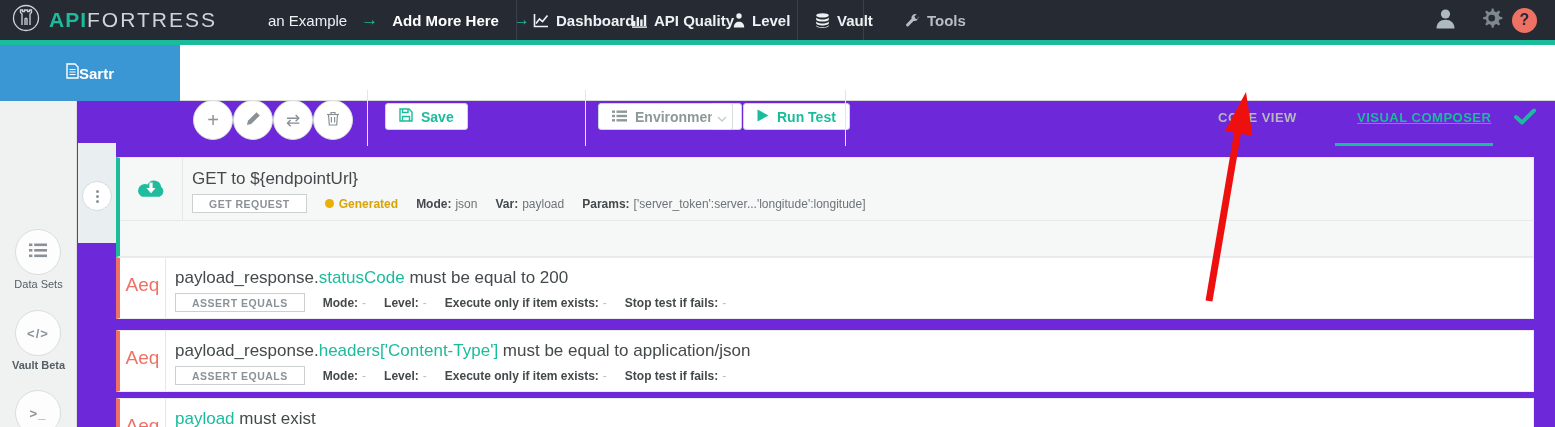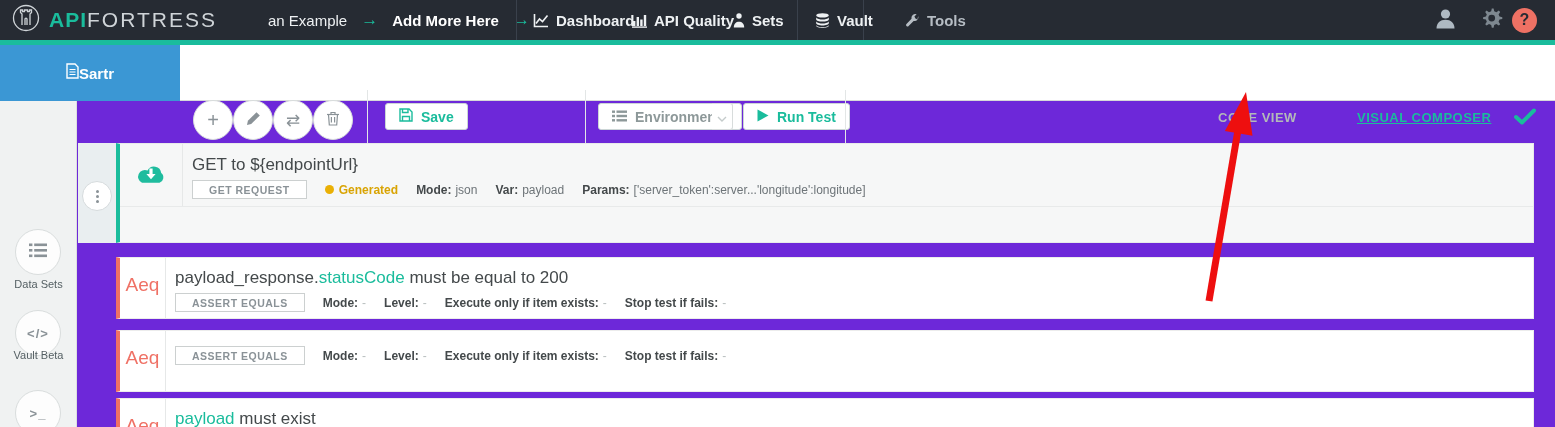--- a/index.html
+++ b/index.html
@@ -141,21 +141,21 @@
       </span>
       <span>Dashboard</span>
     </div>
     <div class="nav-item" style="left:733px;">
       <span>
         <svg width="12" height="15" viewBox="0 0 12 15" fill="#eef1f3">
           <circle cx="6" cy="3" r="2.7"></circle>
           <path d="M0.8 14.5 C0.8 10.8 3.1 8.8 6 8.8 C8.9 8.8 11.2 10.8 11.2 14.5 Z"></path>
         </svg>
       </span>
-      <span>Sets</span>
+      <span>Level</span>
     </div>
     <div class="nav-sep" style="left:797px;"></div>
     <div class="nav-item" style="left:815px;">
       <span>
         <svg width="15" height="15" viewBox="0 0 15 15" fill="#eef1f3">
           <ellipse cx="7.5" cy="2.4" rx="6.3" ry="2.2"></ellipse>
           <path d="M1.2 4.6 C2.3 6 5 6.6 7.5 6.6 C10 6.6 12.7 6 13.8 4.6 L13.8 6.4 C13.8 7.6 11 8.6 7.5 8.6 C4 8.6 1.2 7.6 1.2 6.4 Z"></path>
           <path d="M1.2 8.4 C2.3 9.8 5 10.4 7.5 10.4 C10 10.4 12.7 9.8 13.8 8.4 L13.8 10.2 C13.8 11.4 11 12.4 7.5 12.4 C4 12.4 1.2 11.4 1.2 10.2 Z"></path>
           <path d="M1.2 12.2 C2.3 13.6 5 14.2 7.5 14.2 C10 14.2 12.7 13.6 13.8 12.2 L13.8 12.8 C13.8 14 11 15 7.5 15 C4 15 1.2 14 1.2 12.8 Z"></path>
         </svg>
@@ -297,36 +297,36 @@
           <rect x="0" y="11.5" width="3.4" height="2.6"></rect>
             <rect x="5.2" y="11.5" width="12.8" height="2.6"></rect>
         </svg>
       </span>
     </div>
     <div class="sb-label" style="top:177px;">Data Sets</div>
 
     <div class="sb-circle" style="top:209px;">
       <span class="sb-glyph">&lt;/&gt;</span>
     </div>
-    <div class="sb-label" style="top:248px;">Vault Beta</div>
+    <div class="sb-label" style="top:258px;font-weight:bold;">Vault Beta</div>
 
     <div class="sb-circle" style="top:289px;">
       <span class="sb-glyph">&gt;_</span>
     </div>
 
   </div>
 
   <div class="handle-col"></div>
   <div class="handle-btn">
     <i></i>
       <i></i>
       <i></i>
   </div>
 
-  <div class="comp get" style="top:143px; height:100px;">
+  <div class="comp get" style="top:157px; height:100px;">
     <div class="comp-inner-divider"></div>
     <div class="comp-icon-cell">
       <span>
         <svg width="32" height="24" viewBox="0 0 32 24">
           <path fill="#1fbc9e" d="M26.2 12.1 A7.2 7.2 0 0 0 12.6 9.6 A6.1 6.1 0 0 0 7 21.8 L24.5 21.8 A5.6 5.6 0 0 0 26.2 12.1 Z"></path>
           <path fill="#fff" d="M14.4 7.5 H17.6 V13 H20.6 L16 18.2 L11.4 13 H14.4 Z"></path>
         </svg>
       </span>
     </div>
     <div class="comp-body">
@@ -358,20 +358,21 @@
         <span class="meta-pair"><span class="ml">Stop test if fails:</span><span class="mv">-</span></span>
       </div>
     </div>
   </div>
 
   <div class="comp assert" style="top:330px; height:62px;">
     <div class="comp-icon-cell">
       <span class="aeq-abbr">Aeq</span>
     </div>
     <div class="comp-body">
+      <div class="comp-title"><span>payload_response.</span><span class="hl">headers['Content-Type']</span><span> must be equal to application/json</span></div>
       <div class="comp-meta">
         <span class="tag-box">ASSERT EQUALS</span>
         <span class="meta-pair"><span class="ml">Mode:</span><span class="mv">-</span></span>
         <span class="meta-pair"><span class="ml">Level:</span><span class="mv">-</span></span>
         <span class="meta-pair"><span class="ml">Execute only if item exists:</span><span class="mv">-</span></span>
         <span class="meta-pair"><span class="ml">Stop test if fails:</span><span class="mv">-</span></span>
       </div>
     </div>
   </div>
 

